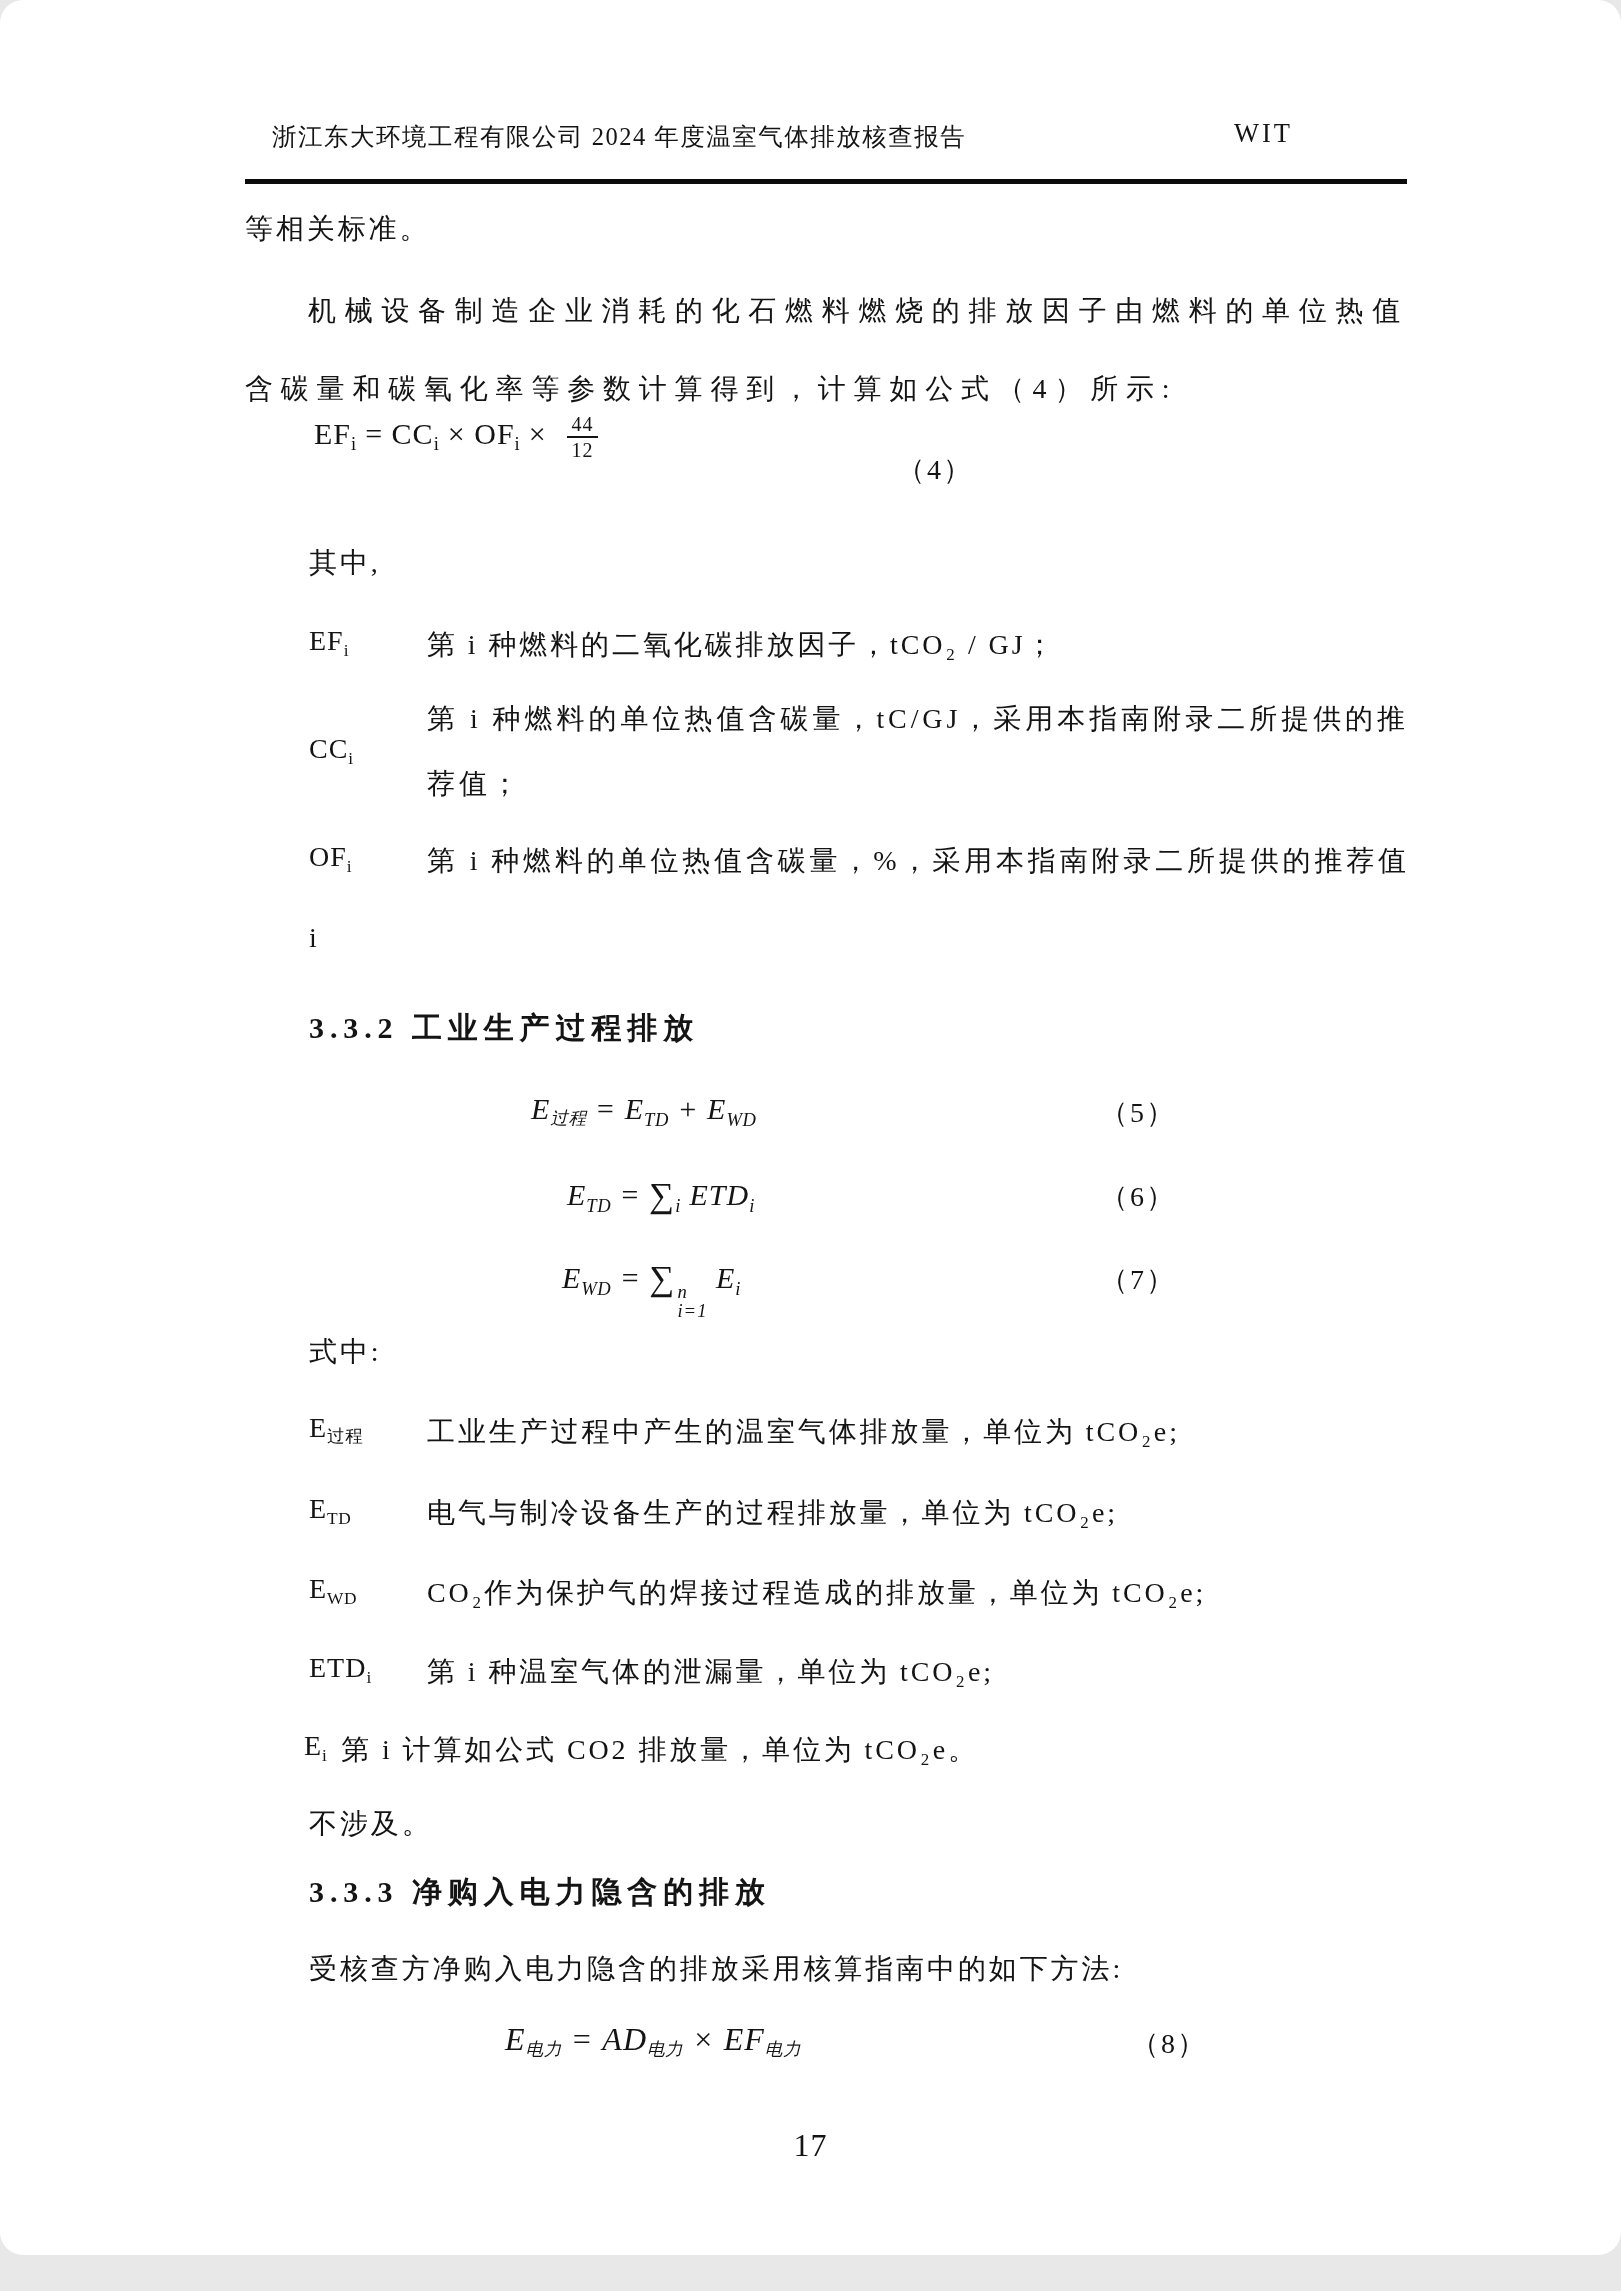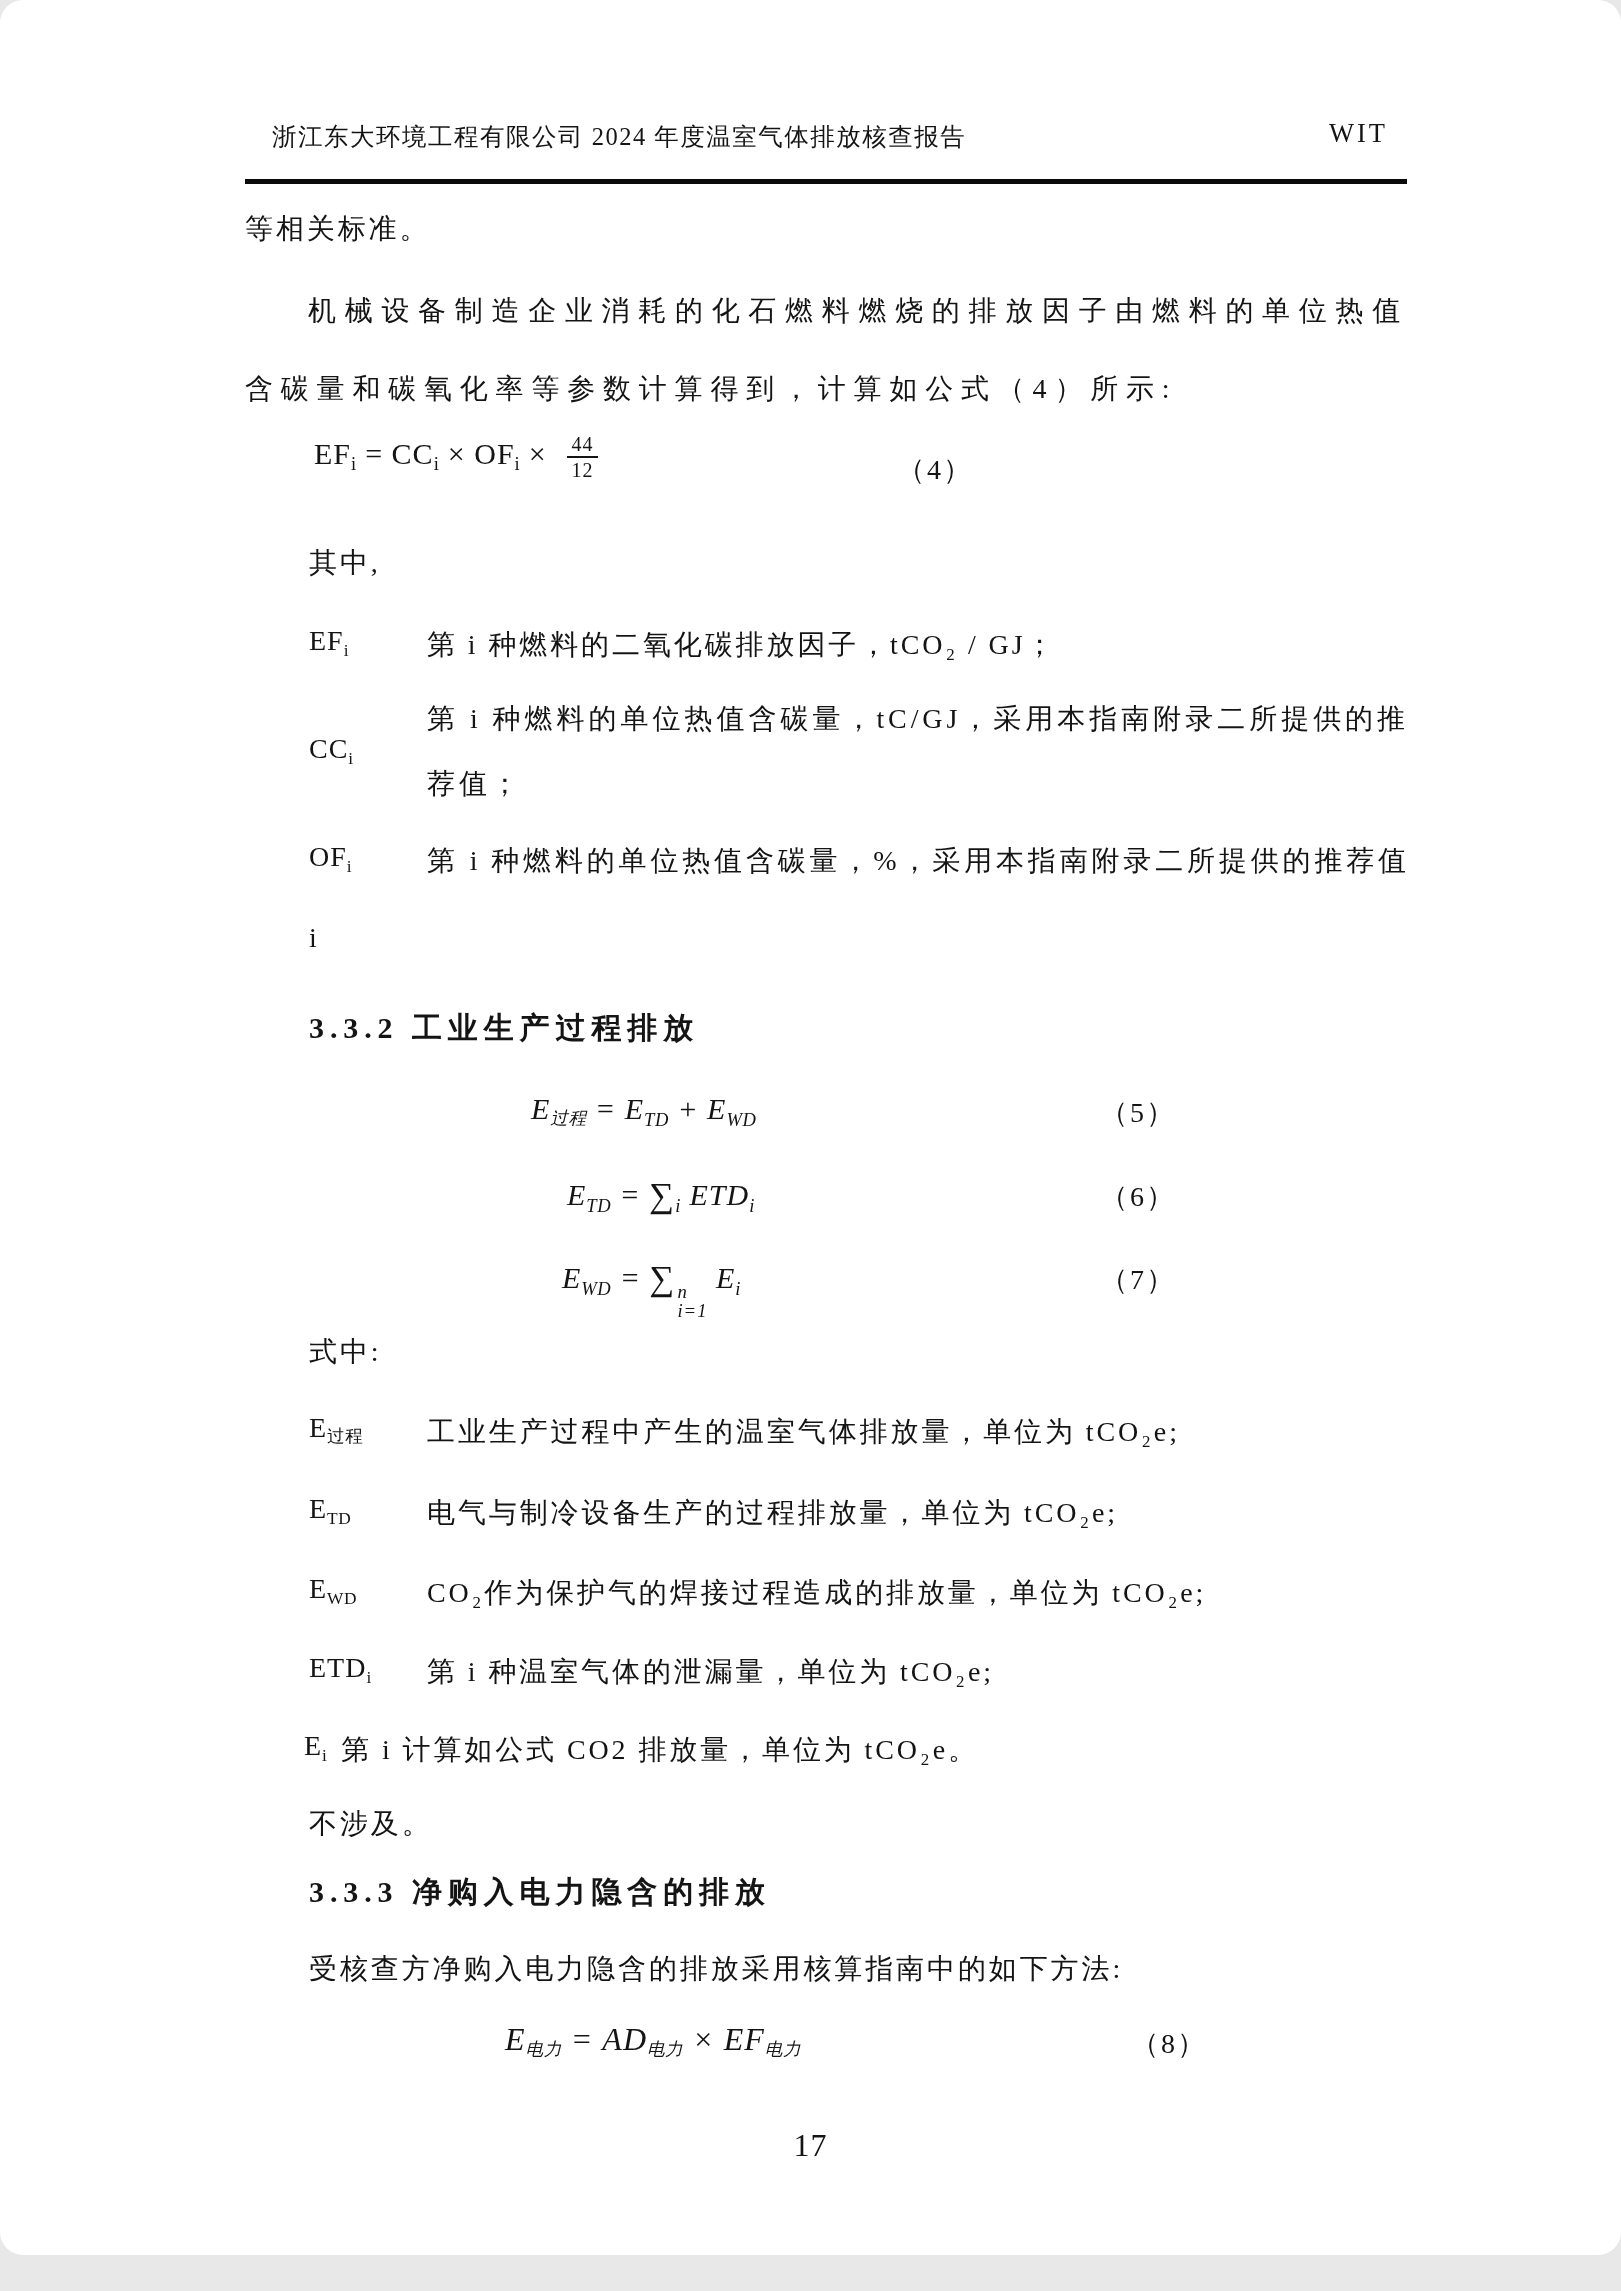--- a/index.html
+++ b/index.html
@@ -1,21 +1,21 @@
 <!DOCTYPE html>
 <html><head>
 <meta charset="utf-8">
 <style>
   html,body{margin:0;padding:0;background:#e8e8e8;}
   .page{position:relative;width:1621px;height:2255px;margin:0 auto;background:#ffffff;
         color:#141414;font-family:"Liberation Serif","DejaVu Serif",serif;overflow:hidden;border-radius:23px;}
   .abs{position:absolute;}
   
   .hdr-title{left:272px;top:120px;font-size:24.5px;letter-spacing:1.5px;white-space:nowrap;}
-  .hdr-mark{left:1329px;top:118px;font-size:26.5px;letter-spacing:2.9px;}
+  .hdr-mark{left:1234px;top:118px;font-size:26.5px;letter-spacing:2.9px;}
   .hdr-rule{left:245px;top:179px;width:1162px;height:4.9px;background:#0b0b0b;}
   
   .line{font-size:28px;letter-spacing:2.9px;line-height:35px;white-space:nowrap;}
   .para{left:245px;top:272px;width:1163px;font-size:28px;letter-spacing:7.8px;
         line-height:78px;text-indent:63px;text-align:justify;}
   .heading{font-weight:bold;font-size:30px;letter-spacing:5.9px;white-space:nowrap;}
   
   .defrow{left:309px;display:flex;align-items:flex-start;width:1100px;}
   .term{flex:0 0 118px;font-size:28px;letter-spacing:1px;}
   .deftext{flex:1 1 auto;font-size:28px;letter-spacing:2.9px;line-height:39px;white-space:nowrap;}
@@ -43,21 +43,21 @@
 <div class="page">
 
   <div class="abs hdr-title">浙江东大环境工程有限公司 2024 年度温室气体排放核查报告</div>
   <div class="abs hdr-mark">WIT</div>
   <div class="abs hdr-rule"></div>
 
   <div class="abs line" style="left:245px;top:211px;">等相关标准。</div>
 
   <div class="abs para">机械设备制造企业消耗的化石燃料燃烧的排放因子由燃料的单位热值含碳量和碳氧化率等参数计算得到，计算如公式（4）所示:</div>
 
-  <div class="abs fml" style="left:314px;top:433px;">
+  <div class="abs fml" style="left:314px;top:413px;">
     <span>EF</span><sub>i</sub><span> = CC</span><sub>i</sub><span> × OF</span><sub>i</sub><span> ×</span><span class="frac"><span class="fnum">44</span><span class="fden">12</span></span>
   </div>
   <div class="abs eqlabel" style="left:897px;top:451px;">（4）</div>
 
   <div class="abs line" style="left:309px;top:545px;">其中,</div>
 
   <div class="abs defrow" style="top:625px;">
     <span class="term"><span>EF</span><sub>i</sub></span>
     <span class="deftext">第 i 种燃料的二氧化碳排放因子，tCO₂ / GJ；</span>
   </div>

